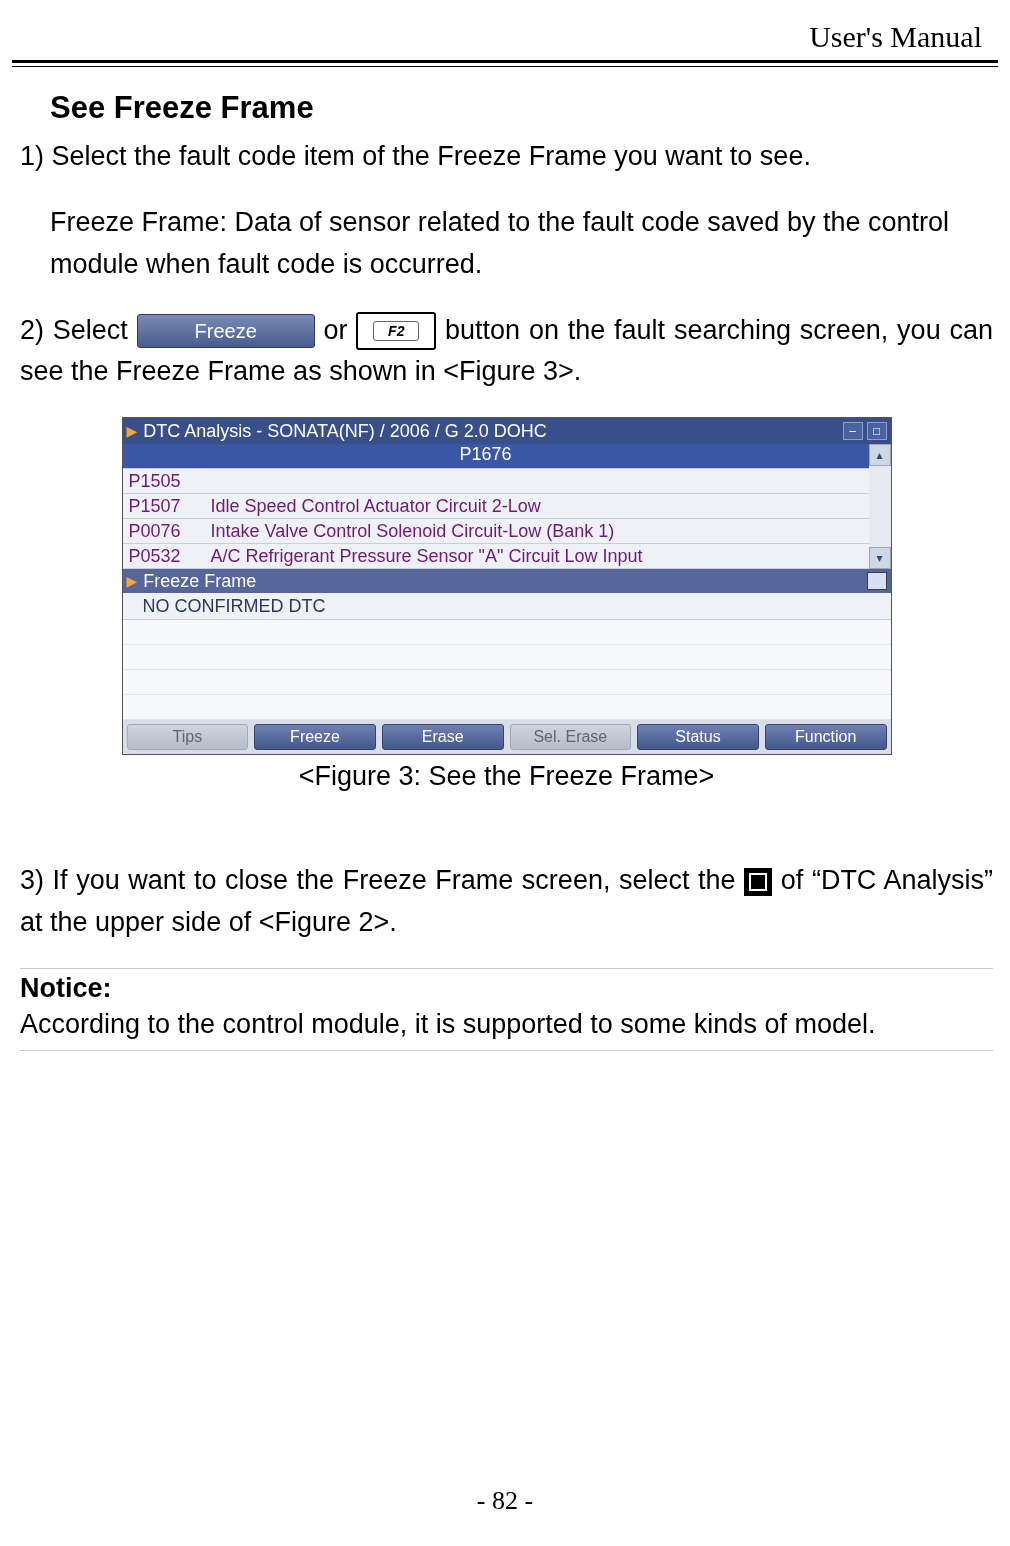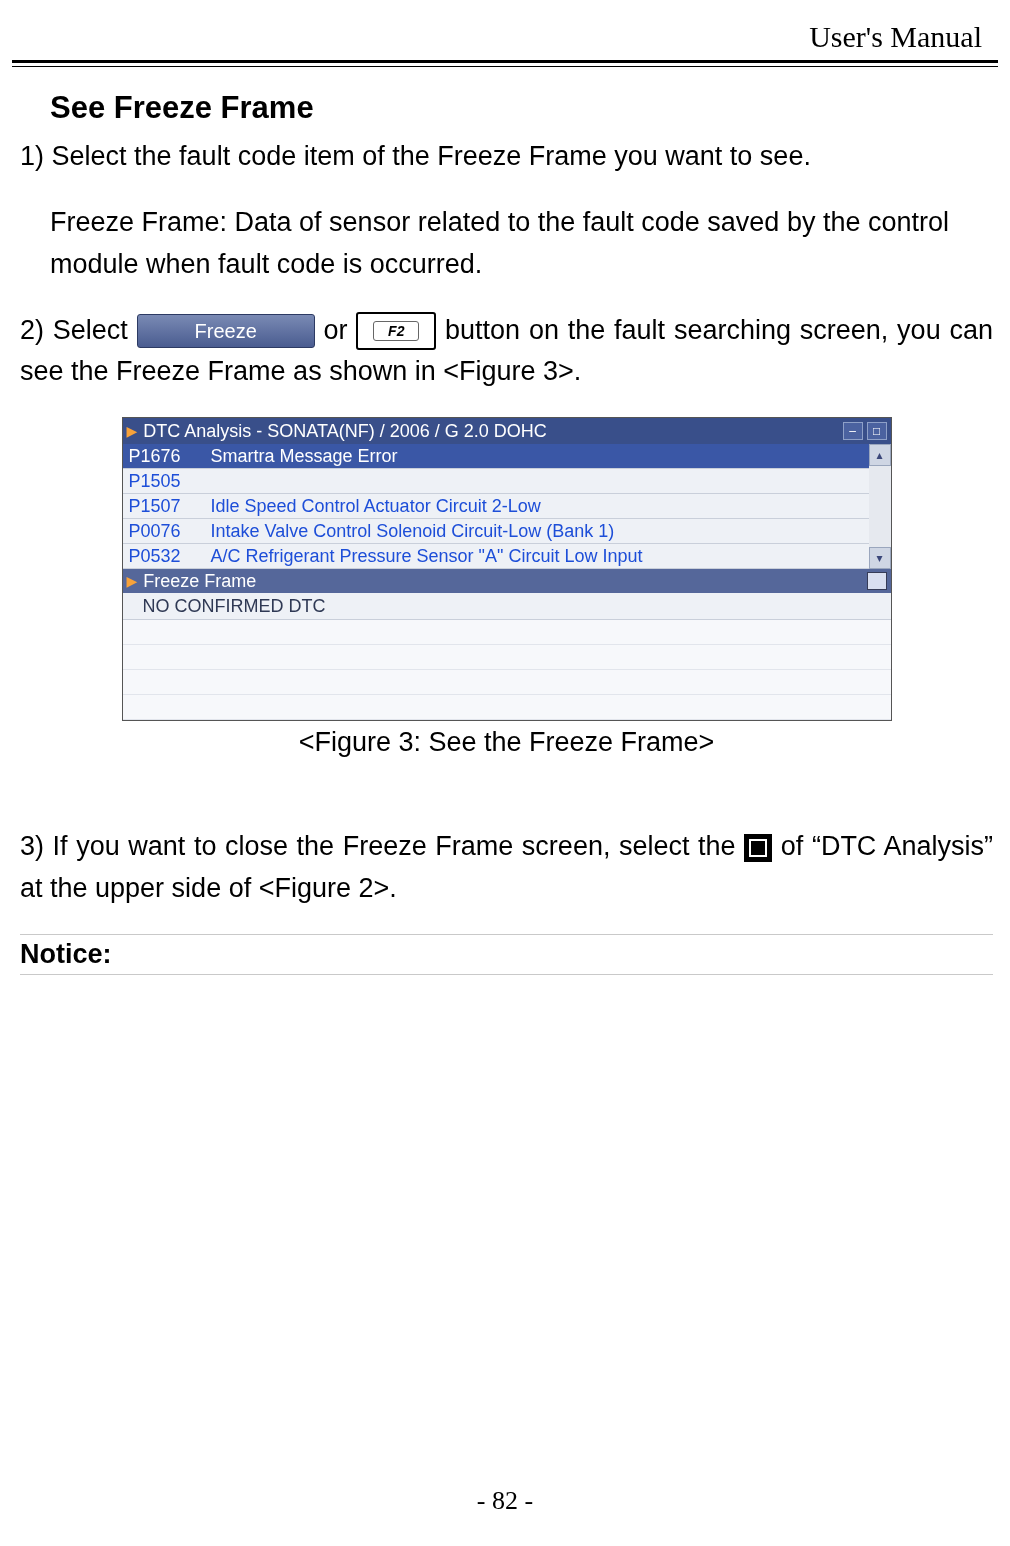--- a/index.html
+++ b/index.html
@@ -19,22 +19,22 @@
   .sq-icon{display:inline-flex;align-items:center;justify-content:center;width:28px;height:28px;background:#000;vertical-align:middle;}
   .sq-icon::after{content:"";width:14px;height:14px;border:2px solid #fff;}
   .justify{text-align:justify;}
   .screenshot{width:768px;margin:16px auto 6px auto;border:1px solid #555;font-family:Tahoma,Verdana,sans-serif;font-size:18px;}
   .ss-titlebar{display:flex;align-items:center;background:#394f8a;color:#fff;height:26px;padding:0 4px;gap:6px;}
   .ss-titlebar .arrow{color:#f7a23a;font-size:14px;}
   .ss-title-icons{margin-left:auto;display:flex;gap:4px;}
   .ss-title-icons span{width:18px;height:16px;border:1px solid #8ea0c8;display:flex;align-items:center;justify-content:center;font-size:12px;background:#4b62a0;}
   .ss-listwrap{display:flex;}
   .ss-list{flex:1;}
-  .ss-row{display:flex;height:24px;align-items:center;background:#eef1f6;border-bottom:1px solid #c9cfda;color:#1d4ed8;}
-  .ss-row.sel{background:#3a57a6;color:#fff;}
+  .ss-row{display:flex;height:24px;align-items:center;background:#eef1f6;border-bottom:1px solid #c9cfda;color:#701a75;}
+  .ss-row.sel{background:#3a57a6;color:#fff;flex-direction:column;}
   .ss-code{width:78px;padding-left:6px;}
   .ss-desc{flex:1;padding-left:4px;white-space:nowrap;overflow:hidden;}
   .ss-scroll{width:22px;background:#e6e9ef;display:flex;flex-direction:column;justify-content:space-between;}
   .ss-scroll div{height:20px;border:1px solid #9aa6bd;background:#cfd6e4;display:flex;align-items:center;justify-content:center;font-size:12px;color:#3b477a;}
   .ss-subbar{display:flex;align-items:center;background:#55679a;color:#fff;height:24px;padding:0 4px;gap:6px;}
   .ss-subbar .arrow{color:#f7a23a;font-size:14px;}
   .ss-subbar .max{margin-left:auto;width:18px;height:16px;background:#d9dff0;border:1px solid #363c57;}
   .ss-conf{height:26px;background:#eef1f6;border-bottom:1px solid #c9cfda;padding-left:20px;display:flex;align-items:center;color:#2f3954;}
   .ss-blank{height:24px;background:#f7f8fb;border-bottom:1px solid #e2e5ec;}
   .ss-footer{display:flex;gap:6px;padding:4px;background:#d8dde7;}
@@ -112,29 +112,38 @@
       <div class="ss-subbar">
         <span class="arrow">▶</span>
         <span>Freeze Frame</span>
         <span class="max"></span>
       </div>
       <div class="ss-conf">NO CONFIRMED DTC</div>
       <div class="ss-blank"></div>
       <div class="ss-blank"></div>
       <div class="ss-blank"></div>
       <div class="ss-blank"></div>
+      <div class="ss-footer">
+        <div class="g">Tips</div>
+        <div class="b">Freeze</div>
+        <div class="b">Erase</div>
+        <div class="g">Sel. Erase</div>
+        <div class="b">Status</div>
+        <div class="b">Function</div>
+      </div>
     </div>
 
     <div class="fig-cap">&lt;Figure 3: See the Freeze Frame&gt;</div>
 
     <div class="para justify">
       <span class="num">3)</span><span> If you want to close the Freeze Frame screen, select the </span>
       <span class="sq-icon"></span>
       <span> of “DTC Analysis” at the upper side of &lt;Figure 2&gt;.</span>
     </div>
 
     <div class="notice-rule"></div>
     <div class="notice-label">Notice:</div>
+    <div class="para" style="margin-bottom:4px">According to the control module, it is supported to some kinds of model.</div>
     <div class="notice-rule"></div>
   </div>
 
   <div class="page-num">- 82 -</div>
 </div>
 
 </body></html>

